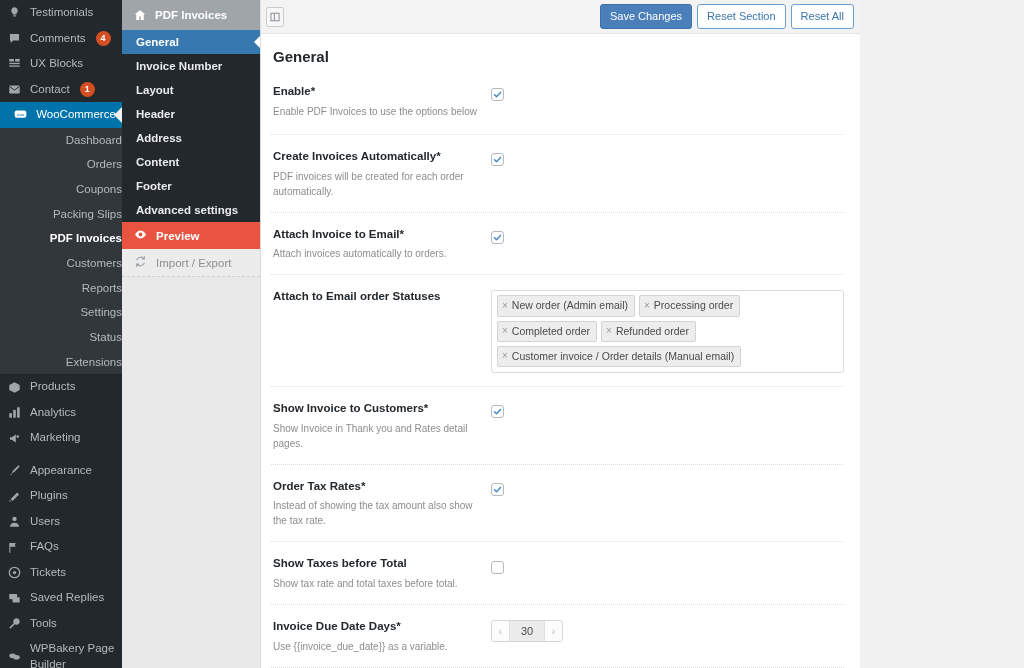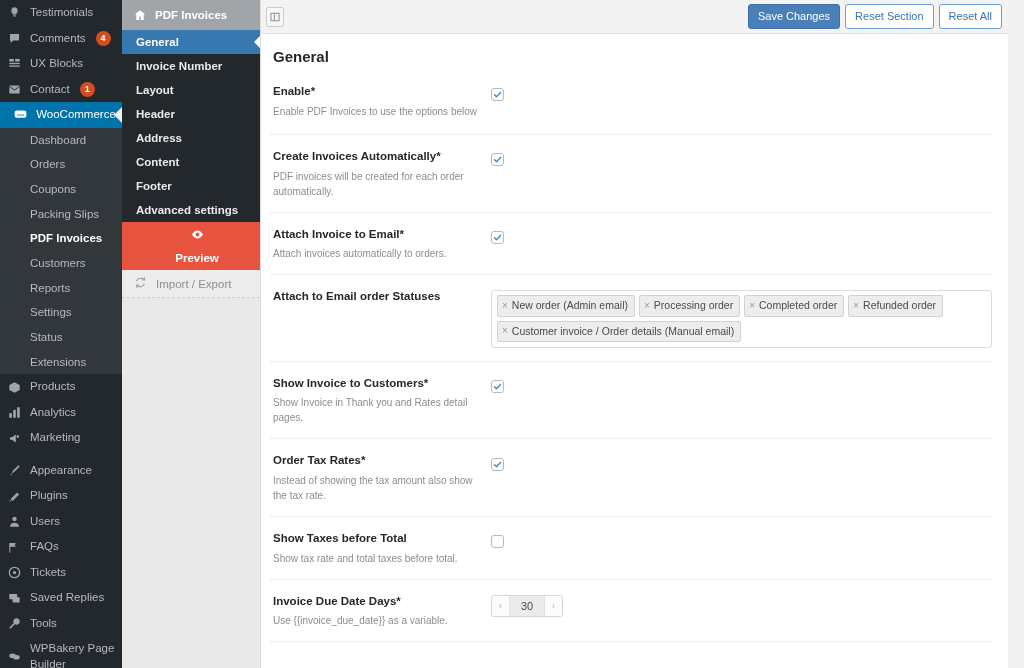--- a/index.html
+++ b/index.html
@@ -2,21 +2,21 @@
 <html><head>
 <meta charset="utf-8">
 <style>
   * { box-sizing: border-box; margin: 0; padding: 0; }
   html, body {
     width: 1024px; height: 668px;
     overflow: hidden;
     font-family: "Liberation Sans", sans-serif;
     background: #f1f1f1;
   }
-  .app { display: flex; width: 1008px; height: 668px; }
+  .app { display: flex; width: 860px; height: 668px; }
 
   
   .wp-sidebar {
     width: 122px; flex: 0 0 122px;
     background: #23282d;
     color: #eee;
     overflow: hidden;
     position: relative;
   }
   .wp-item {
@@ -51,21 +51,21 @@
     min-width: 15px; height: 15px; line-height: 15px;
     text-align: center; padding: 0 4px; font-weight: bold;
     display: inline-block; margin-left: 3px;
   }
   .wp-sub {
     background: #32373c;
   }
   .wp-subitem {
     padding: 4px 0 4px 30px;
     font-size: 11.5px; color: #b4b9be;
-    line-height: 1.45; min-height: 19px;
+    line-height: 1.45; min-height: 19px; text-align: right;
   }
   .wp-subitem.current { color: #fff; font-weight: bold; }
   .wp-sep { height: 7px; }
 
   
   .plugin-nav {
     width: 139px; flex: 0 0 139px;
     background: #e9e9e9;
     border-right: 1px solid #dcdcdc;
     position: relative;
@@ -89,21 +89,21 @@
   .pn-item.sel {
     background: #3778b0; color: #fff;
   }
   .pn-item.sel::after {
     content: ""; position: absolute; right: -1px; top: 50%;
     transform: translateY(-50%);
     border-style: solid; border-width: 7px 7px 7px 0;
     border-color: transparent #fff transparent transparent;
   }
   .pn-item.preview {
-    background: #e8543f; color: #fff; padding-left: 12px; flex-direction: column;
+    background: #e8543f; color: #fff; padding-left: 12px;
   }
   .pn-item.preview .ic { color: #fff; }
   .pn-item.impexp {
     background: #ececec; color: #8b9096; font-weight: normal;
     padding-left: 12px;
     border-bottom: 1px dashed #cfcfcf;
   }
   .pn-item.impexp .ic { color: #9ea3a8; }
 
   

